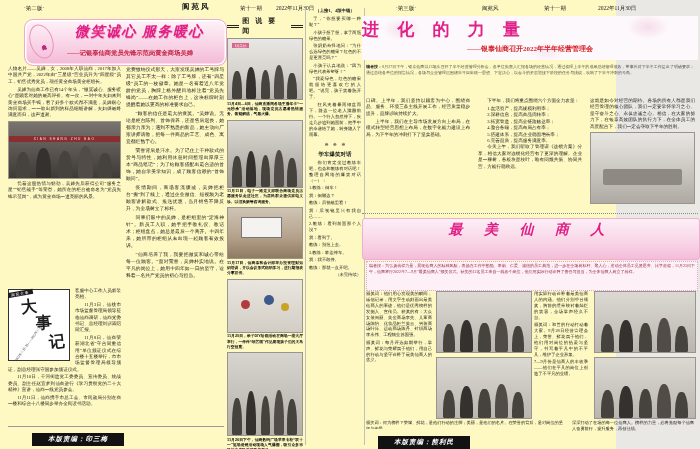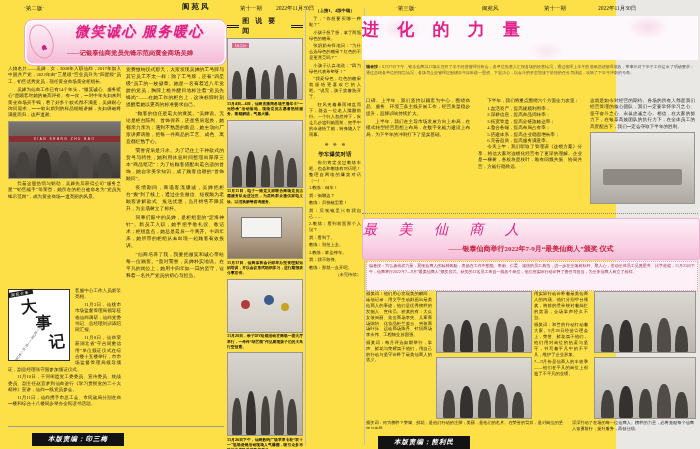--- a/index.html
+++ b/index.html
@@ -1,17 +1,17 @@
 <!DOCTYPE html>
 <html><head>
 <meta charset="utf-8">
 <style>
   html,body{margin:0;padding:0;width:700px;height:449px;overflow:hidden;background:#e9e8e4;}
   body{font-family:"Liberation Serif","DejaVu Serif",serif;color:#1c1c1c;}
-  #sheet{position:absolute;left:0;top:0;width:616px;height:449px;background:#fde047;}
+  #sheet{position:absolute;left:0;top:0;width:616px;height:449px;background:#fef9c3;}
 
   
   .hspan{position:absolute;font-size:5.5px;color:#222;white-space:nowrap;}
   .hname{font-weight:bold;font-size:7.5px;letter-spacing:2px;}
 
   
   #l-head{position:absolute;left:24px;top:19px;width:201px;height:45px;
     background:linear-gradient(180deg,#fdf3f8 0%,#f9d4e6 55%,#f3b9d6 100%);
     border:1px solid #f0aacb;border-radius:9px;box-shadow:inset 0 0 0 1.5px #fff;}
   #l-badge{position:absolute;left:5px;top:4px;width:21px;height:33px;border:1px solid #e892bd;
@@ -113,22 +113,22 @@
   #r-col2 ul{margin:0;padding:0;list-style:none;}
   #r-col2 li{font-size:4.6px;line-height:6.4px;text-indent:2em;}
   .ph-meeting{width:103px;height:70px;margin-top:2px;background:linear-gradient(#e8e6e2,#cfccc6 45%,#aeaaa3);}
   .table{position:absolute;left:12%;top:52%;width:76%;height:22%;background:#8e8a83;border-radius:2px;}
   #r-dotted{position:absolute;left:362px;top:213px;width:336px;border-top:1px dotted #8a8a8a;}
 
   
   #aw-head{position:absolute;left:362px;top:218px;width:336px;height:40px;
     background:linear-gradient(180deg,#fdeff6 0%,#f8cfe3 70%,#f4bcd8 100%);
     border:1px solid #eeb0cf;border-radius:3px;}
-  #aw-title{position:absolute;left:0;top:2px;width:100%;font-size:14px;
-    font-weight:normal;font-style:italic;color:#df1f85;letter-spacing:9px;white-space:nowrap;}
+  #aw-title{position:absolute;left:0;top:2px;width:100%;text-align:center;font-size:14px;
+    font-weight:bold;font-style:italic;color:#df1f85;letter-spacing:9px;white-space:nowrap;}
   #aw-sub{position:absolute;left:0;top:25px;width:100%;text-align:center;font-size:7px;
     font-weight:bold;color:#c41f3e;white-space:nowrap;}
   #aw-note{position:absolute;left:366px;top:261px;width:326px;height:26px;overflow:hidden;
     background:#fdf0f6;border:1px dotted #e8a5c6;padding:1px 2px;
     font-size:4px;line-height:5.6px;color:#97274a;text-align:justify;}
   .awcol{position:absolute;overflow:hidden;text-align:justify;}
   .awcol p{margin:0 0 1.5px 0;font-size:4.3px;line-height:5.9px;text-indent:2em;}
   .awcol p.noind{text-indent:0;}
   #aw-t1{left:366px;top:291px;width:66px;height:128px;}
   #aw-t2{left:534px;top:291px;width:54px;height:128px;}
@@ -277,20 +277,21 @@
     <p class="jline">我：看到了。</p>
     <p class="jline">教练：别撞上去。</p>
     <p class="jline">3.教练：靠边停车。</p>
     <p class="jline">我：我不敢停。</p>
     <p class="jline">教练：那就一直开吧。</p>
     <p class="tbc">（未完待续）</p>
   </div>
 
   <div id="r-headzone"></div>
   <div id="r-title">进 化 的 力 量</div>
+  <div id="r-sub">——银泰仙商召开2022年半年经营管理会</div>
   <div id="r-note"><b>编者按：</b><span>8月27日下午，银泰仙商以13场次召开了半年经营管理分析会，各单位负责人汇报各场的经营情况，通过梳理上半年的成果总结管理成效，董事长对下半年工作提出了明确要求；通过总结各单位的报告情况，各场与企业管理层围绕半年目标统一思想、下定决心，以奋斗的姿态迎接下阶段的任务与挑战，吹响了下半年冲刺的号角。</span></div>
 
   <div id="r-col1" class="col">
     <p class="noind">口碑。上半年，我们坚持以顾客为中心，围绕商品、服务、环境三条主线开展工作，经营质量稳步提升，品牌影响持续扩大。</p>
     <p>上半年，我们在主导市场发展方向上布局，在模式转型经营思想上布局，在数字化能力建设上布局，为下半年的冲刺打下了坚实基础。</p>
   </div>
   <div id="r-col2" class="col">
     <p>下半年，我们将重点围绕六个方面全力攻坚：</p>
     <ul>
       <li>1.盘活资产，提高规模利用率；</li>
@@ -306,21 +307,20 @@
     <p class="noind">这就是如今对经营的期待。各场的所有人都是我们经营管理的核心团队，我们一定要常怀学习之心、坚守奋斗之心、永葆忠诚之心。相信，在大家的努力下，在银泰高效团队的执行力下，在全体员工的高度配合下，我们一定会夺取下半年的胜利。</p>
     <div class="photo ph-meeting">
       <div class="table"></div>
     </div>
   </div>
 
   <div id="r-dotted"></div>
 
   <div id="aw-head">
     <div id="aw-title">最 美 仙 商 人</div>
-    <div id="aw-sub">——银泰仙商举行2022年7-9月“最美仙商人”颁奖 仪式</div>
   </div>
   <div id="aw-note">编者按：为弘扬榜样力量，展现仙商人的精神风貌，表扬在工作中勤勉、奉献、仁爱、诚信的员工典范，进一步在全场树标杆、聚人心，推动全体员工见贤思齐、比学赶超，11月25日下午，仙商举行2022年7—9月“最美仙商人”颁奖仪式。获奖的12名员工来自一线各个岗位，他们用实际行动诠释了责任与担当，为全体仙商人树立了榜样。</div>
 
   <div id="aw-t1" class="awcol">
     <p class="noind">颁奖词：他们用心发现美的瞬间，诚信记录，用文字生动刻画出最美仙商人的事迹，他们是优秀榜样的发掘人、宣传员。获奖的有：大众女装周丽、黄金商场李先、儿童商场陈怡、化妆品柜兰英云、男装商场叶萍、运动商场陈丹、针织商场李永伟、工程物业苏国强。</p>
     <p class="noind">颁奖词：每月评选如期举行，掌声、鲜花与荣耀属于他们，用自己的行动与坚守诠释了最美仙商人的含义。</p>
   </div>
   <div id="aw-pa1" class="photo awph ph-award">
     <div class="figs">
         <i></i>

